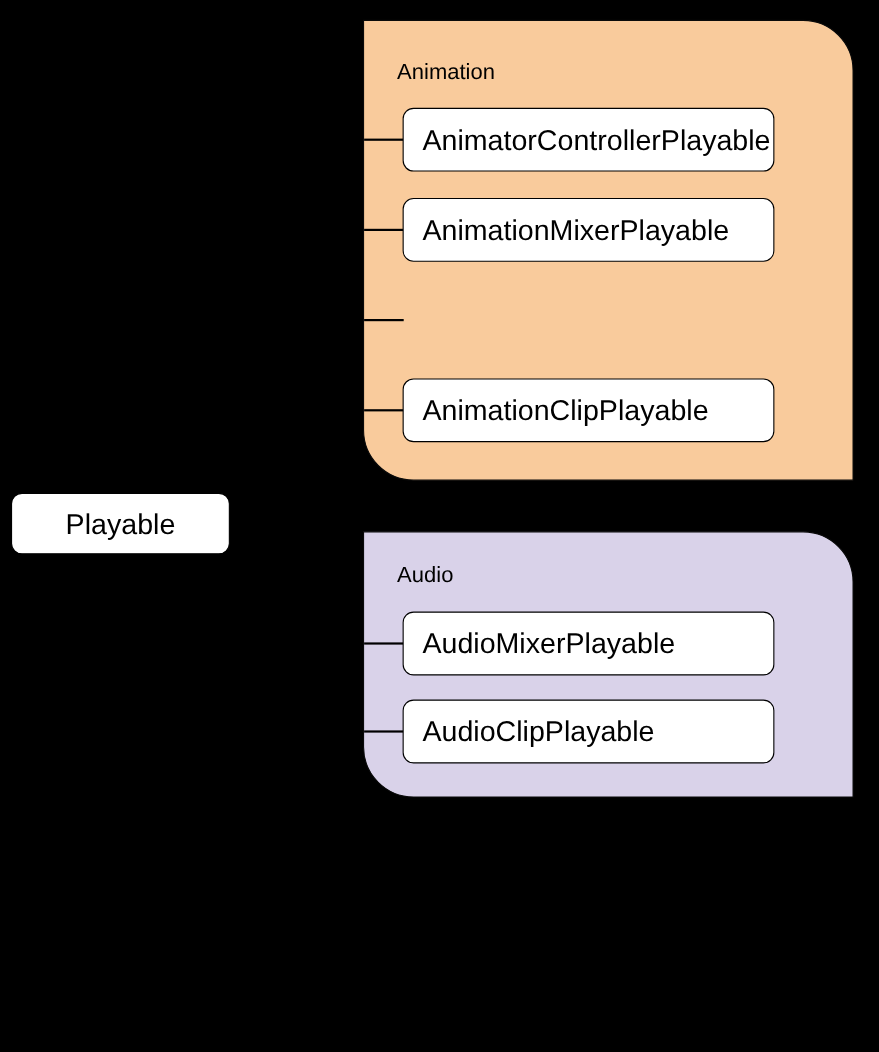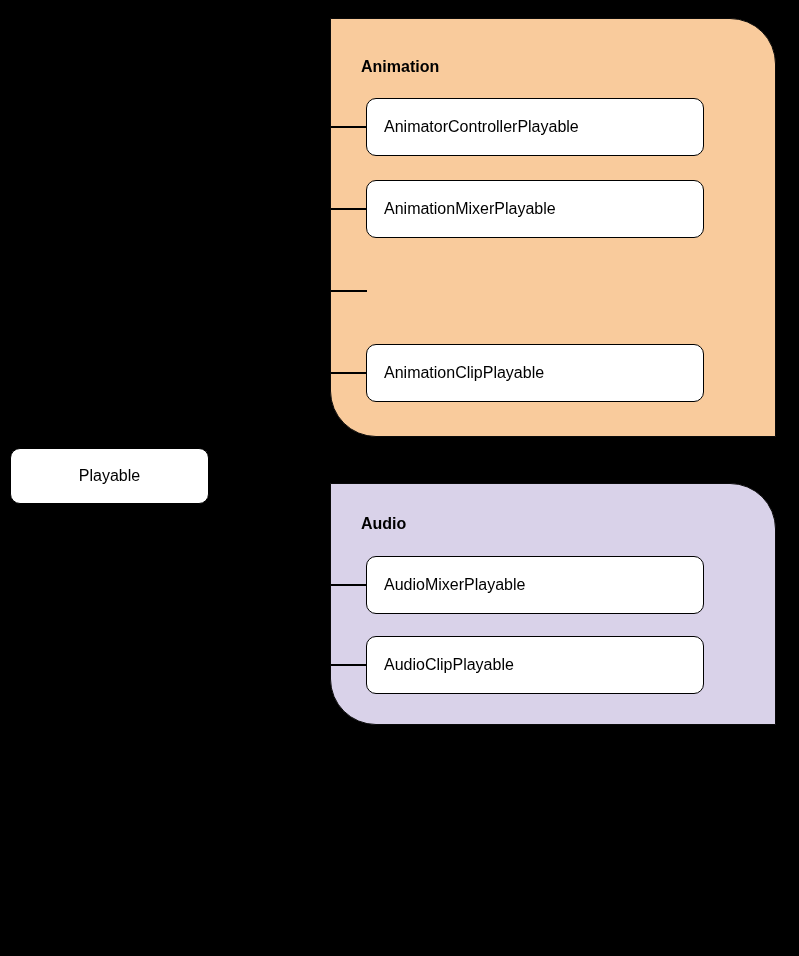--- a/index.html
+++ b/index.html
@@ -16,21 +16,21 @@
     font-family: "Liberation Sans", sans-serif;
     color: #000000;
   }
   .node {
     position: absolute;
     background: #ffffff;
     border: 1.5px solid #000000;
     border-radius: 10px;
     display: flex;
     align-items: center;
-    font-size: 16px;
+    font-size: 26px;
     box-sizing: border-box;
     white-space: nowrap;
   }
   .root-node {
     left: 10px;
     top: 448px;
     width: 199px;
     height: 56px;
     justify-content: center;
   }
@@ -41,23 +41,22 @@
     border: 1px solid #0a0a0a;
     border-radius: 0 46px 0 46px;
     box-sizing: border-box;
   }
   .g-animation { top: 18px;  height: 419px; }
   .g-audio     { top: 483px; height: 242px; }
   .g-user      { top: 770px; height: 163px; }
   .gtitle {
     position: absolute;
     left: 30px;
-    font-size: 16px;
+    font-size: 20px;
     line-height: 23px;
-    font-weight: bold;
   }
   .t-animation { top: 36px; }
   .t-audio     { top: 28px; }
   .t-user      { top: 31px; }
   .child-node {
     left: 35px;
     width: 338px;
     height: 58px;
     padding-left: 17px;
   }

